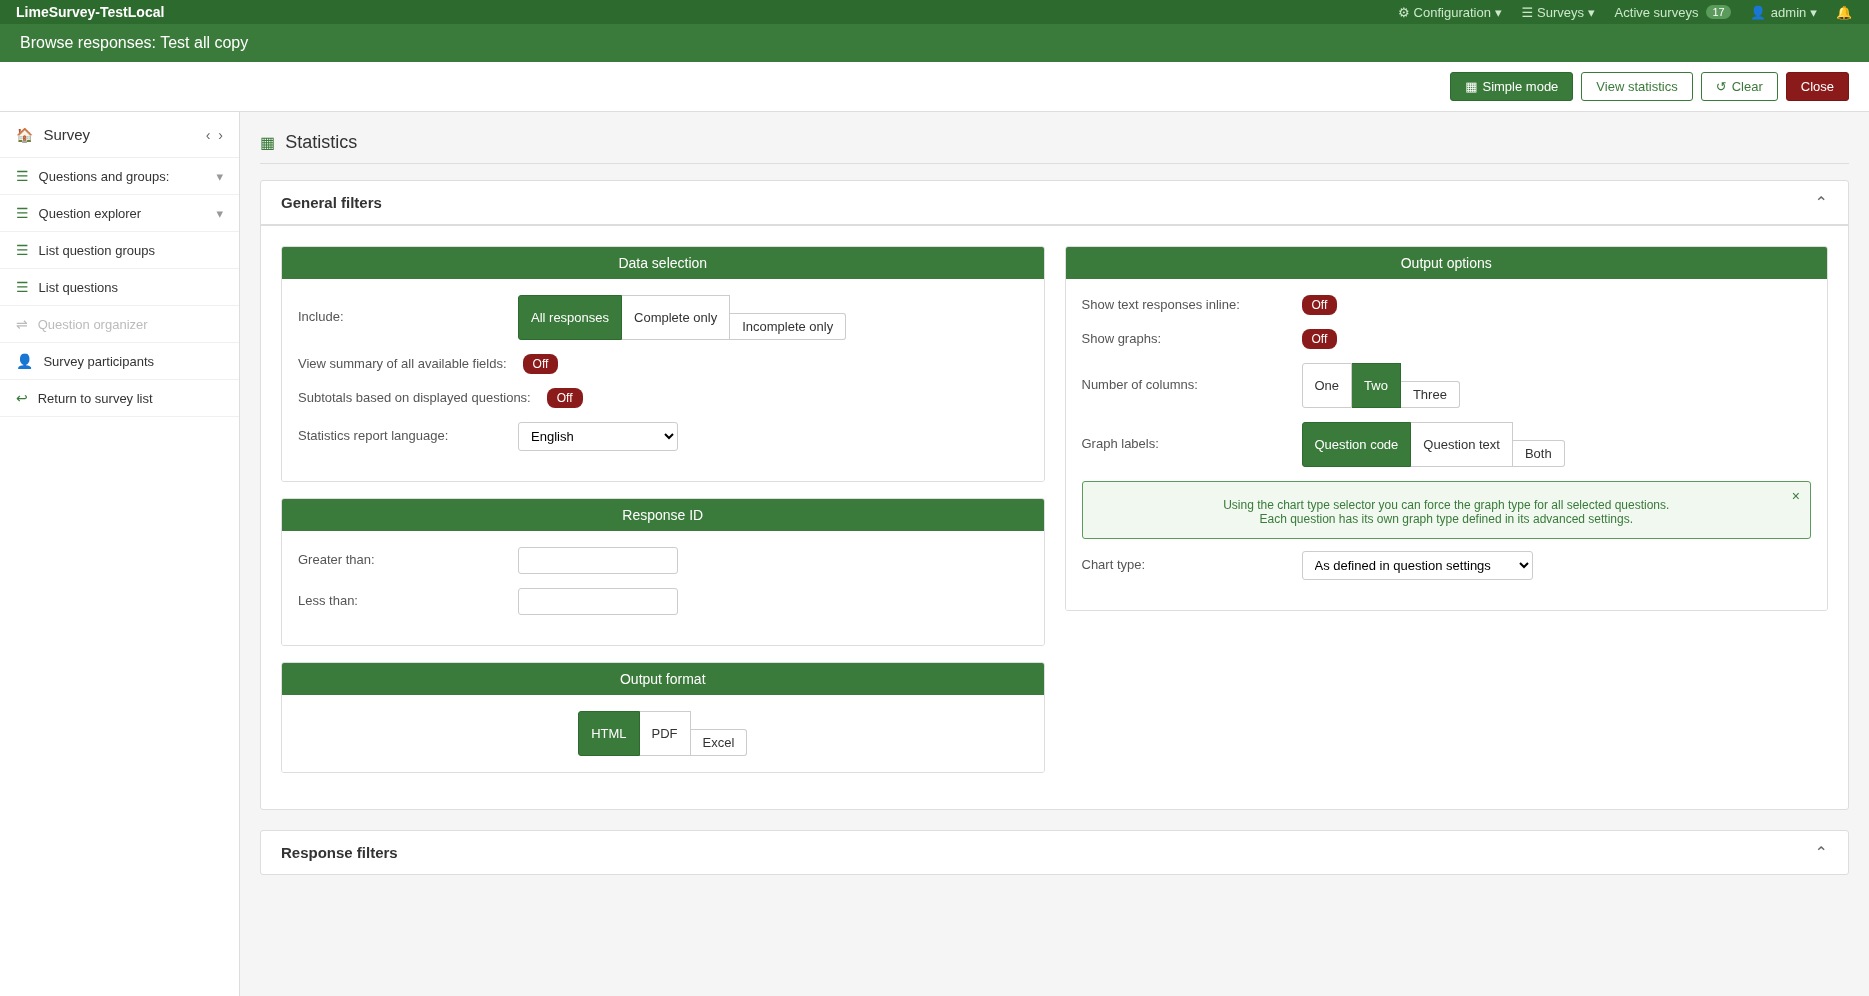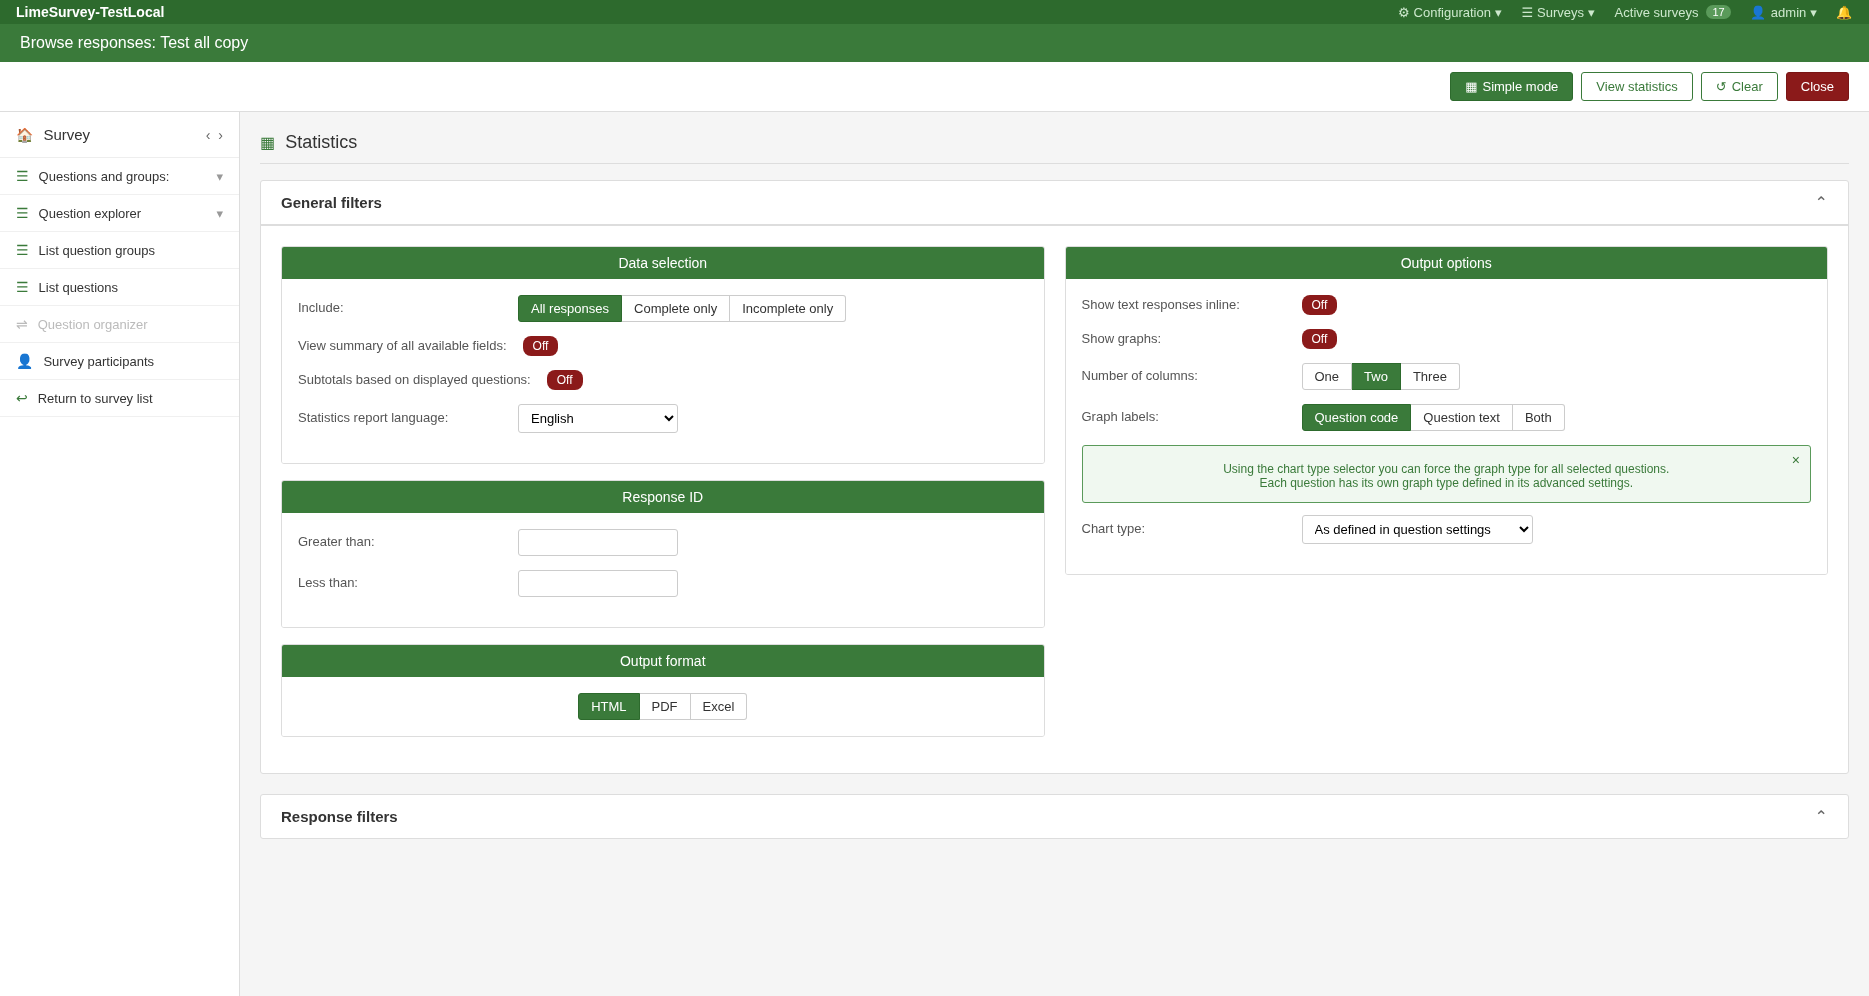--- a/index.html
+++ b/index.html
@@ -156,21 +156,21 @@
     .btn-group { display: flex; }
     .btn-group .btn-group-item {
       padding: 5px 12px;
       border: 1px solid #ccc;
       background: #fff;
       cursor: pointer;
       font-size: 13px;
       color: #333;
     }
     .btn-group .btn-group-item:first-child { border-radius: 3px 0 0 3px; }
-    .btn-group .btn-group-item:last-child { border-radius: 0 3px 3px 0; }
+    .btn-group .btn-group-item:last-child { border-radius: 0 3px 3px 0; margin-top: 18px; }
     .btn-group .btn-group-item + .btn-group-item { border-left: none; }
     .btn-group .btn-group-item.active { background: #3a7a3a; color: #fff; border-color: #2d6a2d; }
 
     
     .toggle-wrap { display: flex; align-items: center; }
     .toggle-off {
       background: #8b1a1a;
       color: #fff;
       padding: 3px 10px;
       border-radius: 8px;

